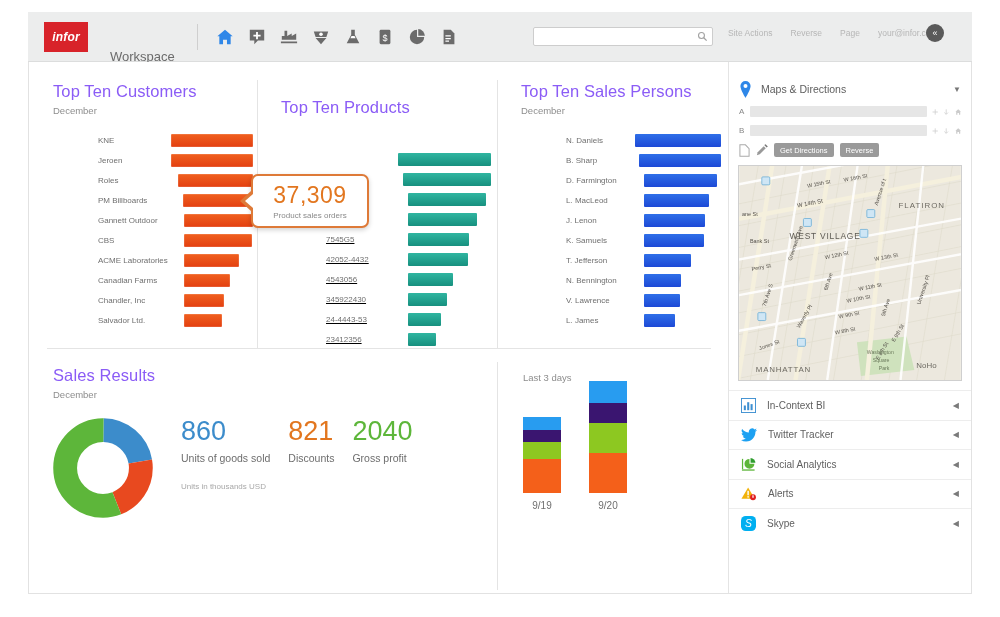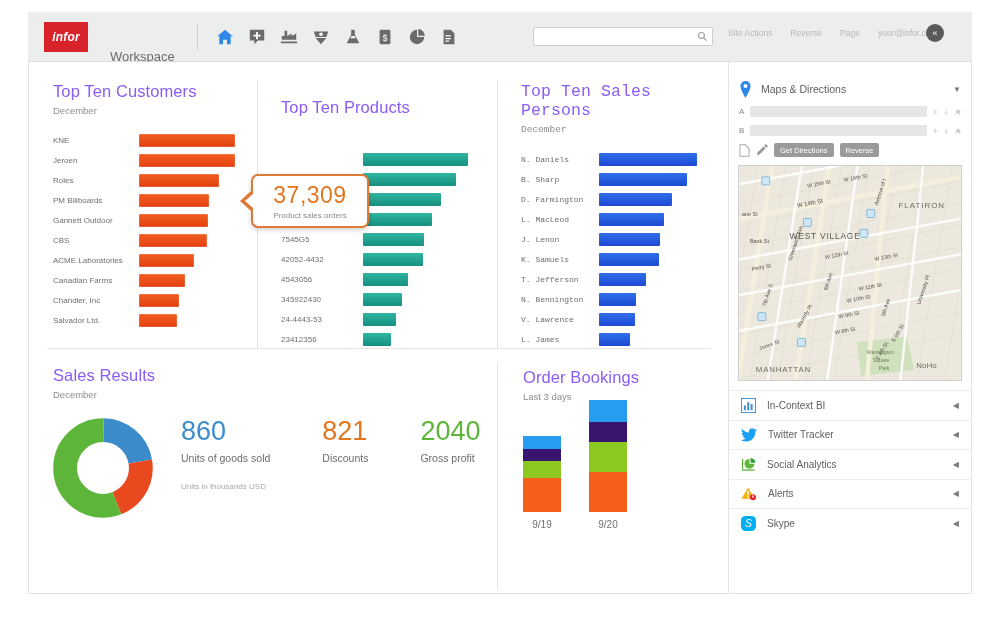--- a/index.html
+++ b/index.html
@@ -61,21 +61,21 @@
 
   
   .panel { position: absolute; }
   .ptitle { font-size: 16.5px; color: #8b5cf6; font-weight: normal; letter-spacing: .1px; }
   .psub { font-size: 9.5px; color: #8d8d8d; margin-top: 4px; }
 
   .hsep { position: absolute; background: #e4e4e4; }
 
   
   .barrow { display: flex; align-items: center; height: 20px; }
-  .barlabel { font-size: 8px; color: #6f6f6f; width: 86px; white-space: nowrap; }
+  .barlabel { font-size: 8px; color: #6f6f6f; width: 86px; white-space: nowrap; margin-left: 45px; }
   .bar { height: 13px; border-radius: 1px; }
   .bar-orange { background: linear-gradient(to bottom,#f0601f,#e33f10); box-shadow: inset 0 0 0 .5px rgba(255,255,255,.25); }
   .bar-teal   { background: linear-gradient(to bottom,#2fb5a0,#17907f); }
   .bar-blue   { background: linear-gradient(to bottom,#2f6fe8,#1d49d6); }
 
   
   .callout {
     position: absolute; left: 222px; top: 112px; width: 118px; height: 54px;
     background: #fff; border: 2.5px solid #de7a38; border-radius: 7px;
     box-shadow: 0 2px 5px rgba(0,0,0,.18); z-index: 20;
@@ -240,21 +240,21 @@
             </div>
           <div class="barrow">
               <span class="barlabel">Salvador Ltd.</span>
               <span class="bar bar-orange" style="width:38px"></span>
             </div>
         </div>
       </div>
 
       <div class="panel" style="left:252px; top:36px; width:210px;">
         <div class="ptitle">Top Ten Products</div>
-        <div style="margin-top:32px;">
+        <div style="margin-top:32px;text-decoration:underline;">
           <div class="barrow">
               <span class="barlabel" style="width:82px"></span>
               <span class="bar bar-teal" style="width:105px"></span>
             </div>
           <div class="barrow">
               <span class="barlabel" style="width:82px"></span>
               <span class="bar bar-teal" style="width:93px"></span>
             </div>
           <div class="barrow">
               <span class="barlabel" style="width:82px">1230342</span>
@@ -289,21 +289,21 @@
               <span class="bar bar-teal" style="width:28px"></span>
             </div>
         </div>
       </div>
 
       <div class="callout">
         <div class="big">37,309</div>
         <div class="small">Product sales orders</div>
       </div>
 
-      <div class="panel" style="left:492px; top:20px; width:200px;font-family:Liberation Mono, monospace;">
+      <div class="panel" style="left:492px; top:20px; width:200px;">
         <div class="ptitle">Top Ten Sales Persons</div>
         <div class="psub">December</div>
         <div style="margin-top:14px;">
           <div class="barrow">
               <span class="barlabel" style="width:78px">N. Daniels</span>
               <span class="bar bar-blue" style="width:98px"></span>
             </div>
           <div class="barrow">
               <span class="barlabel" style="width:78px">B. Sharp</span>
               <span class="bar bar-blue" style="width:88px"></span>
@@ -345,40 +345,39 @@
 
       <div class="panel" style="left:24px; top:304px; width:430px;">
         <div class="ptitle">Sales Results</div>
         <div class="psub">December</div>
         <div style="display:flex; margin-top:18px;">
           <svg width="100" height="100" viewBox="0 0 42 42">
             <circle cx="21" cy="21" r="15.9" fill="transparent" stroke="#3c8ccb" stroke-width="10" stroke-dasharray="22 78" stroke-dashoffset="25"></circle>
             <circle cx="21" cy="21" r="15.9" fill="transparent" stroke="#e8491f" stroke-width="10" stroke-dasharray="22 78" stroke-dashoffset="3"></circle>
             <circle cx="21" cy="21" r="15.9" fill="transparent" stroke="#5db63a" stroke-width="10" stroke-dasharray="56 44" stroke-dashoffset="81"></circle>
           </svg>
-          <div style="display:flex; margin-left:28px; gap:52px;">
+          <div style="display:flex; margin-left:28px; gap:18px;">
             <div>
               <div class="kpinum" style="color:#3c8ccb">860</div>
               <div class="kpilabel">Units of goods sold</div>
               <div class="kpinote">Units in thousands USD</div>
             </div>
             <div>
               <div class="kpinum" style="color:#e2761f">821</div>
               <div class="kpilabel">Discounts</div>
             </div>
             <div>
               <div class="kpinum" style="color:#5db63a">2040</div>
               <div class="kpilabel">Gross profit</div>
             </div>
           </div>
         </div>
       </div>
 
       <div class="panel" style="left:494px; top:306px; width:190px;">
-        <div class="ptitle">Order Bookings</div>
         <div class="psub">Last 3 days</div>
         <div style="display:flex; align-items:flex-end; gap:28px; margin-top:16px; height:112px;">
           <div>
             <div class="stackbar" style="height:76px">
               <div class="seg" style="height:13px; background:#289cf0"></div>
               <div class="seg" style="height:12px; background:#3a1570"></div>
               <div class="seg" style="height:17px; background:#8dc821"></div>
               <div class="seg" style="height:34px; background:#f4601a"></div>
             </div>
             <div class="datelabel">9/19</div>

